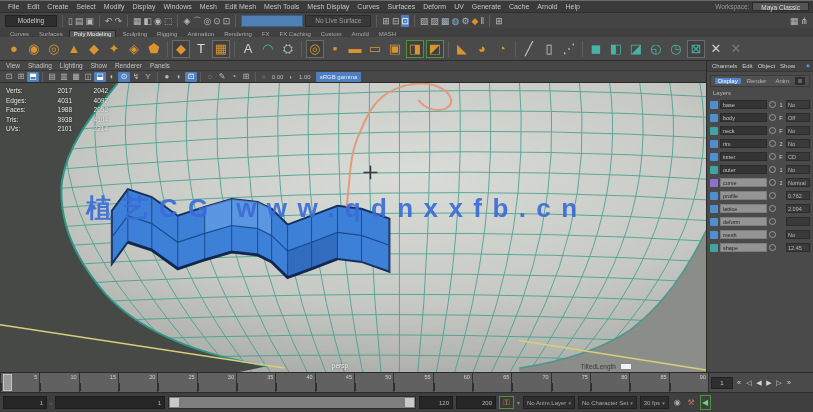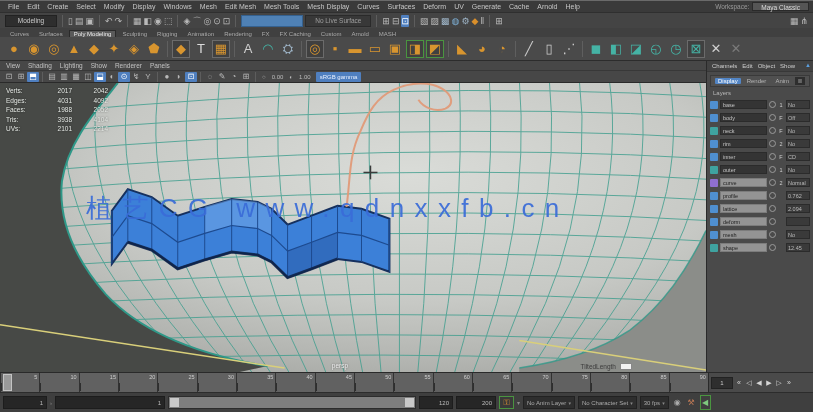--- a/index.html
+++ b/index.html
@@ -52,21 +52,21 @@
 
   
   .canvas{flex:1;position:relative;min-height:0;background:#8e908c;overflow:hidden;}
   .canvas svg{position:absolute;inset:0;width:100%;height:100%;}
   .hud{position:absolute;top:3px;left:6px;font-size:6.5px;color:#e6eae6;text-shadow:0 0 2px rgba(0,0,0,.55);line-height:9.5px;}
   .hud .hrow{display:flex;}
   .hud .hl{width:36px;}
   .hud .ha{width:30px;text-align:right;}
   .hud .hb{width:36px;text-align:right;}
   .watermark{position:absolute;top:108px;left:0;width:100%;white-space:nowrap;
-    font-size:26px;font-weight:normal;color:#3a6cd8;opacity:.92;letter-spacing:.40em;padding-left:86px;}
+    font-size:26px;font-weight:bold;color:#3a6cd8;opacity:.92;letter-spacing:.40em;padding-left:86px;}
   .cam-label{position:absolute;bottom:3px;left:47%;font-size:6.5px;color:#f0f0f0;text-shadow:0 0 2px rgba(0,0,0,.5);}
   .inview{position:absolute;bottom:2px;right:74px;font-size:6.5px;color:#3c3c3c;display:flex;align-items:center;gap:4px;}
   .inview .vbox{width:12px;height:7px;background:#f2f2f2;border:1px solid #888;}
 
   
   .rpanel{width:106px;background:#4a4a4a;display:flex;flex-direction:column;flex:0 0 auto;position:relative;}
   .rpanel .corner{position:absolute;top:1px;right:2px;color:#5a9fe0;font-size:6px;}
   .cb-menus{height:11px;display:flex;align-items:center;gap:5px;padding:0 5px;background:#424242;border-bottom:1px solid #383838;}
   .cb-menus .cbm{font-size:6px;color:#cfcfcf;white-space:nowrap;}
   .cb-tabs{height:12px;display:flex;align-items:center;gap:3px;padding:0 4px;background:#505050;margin:3px 3px 0 3px;border:1px solid #3a3a3a;}

